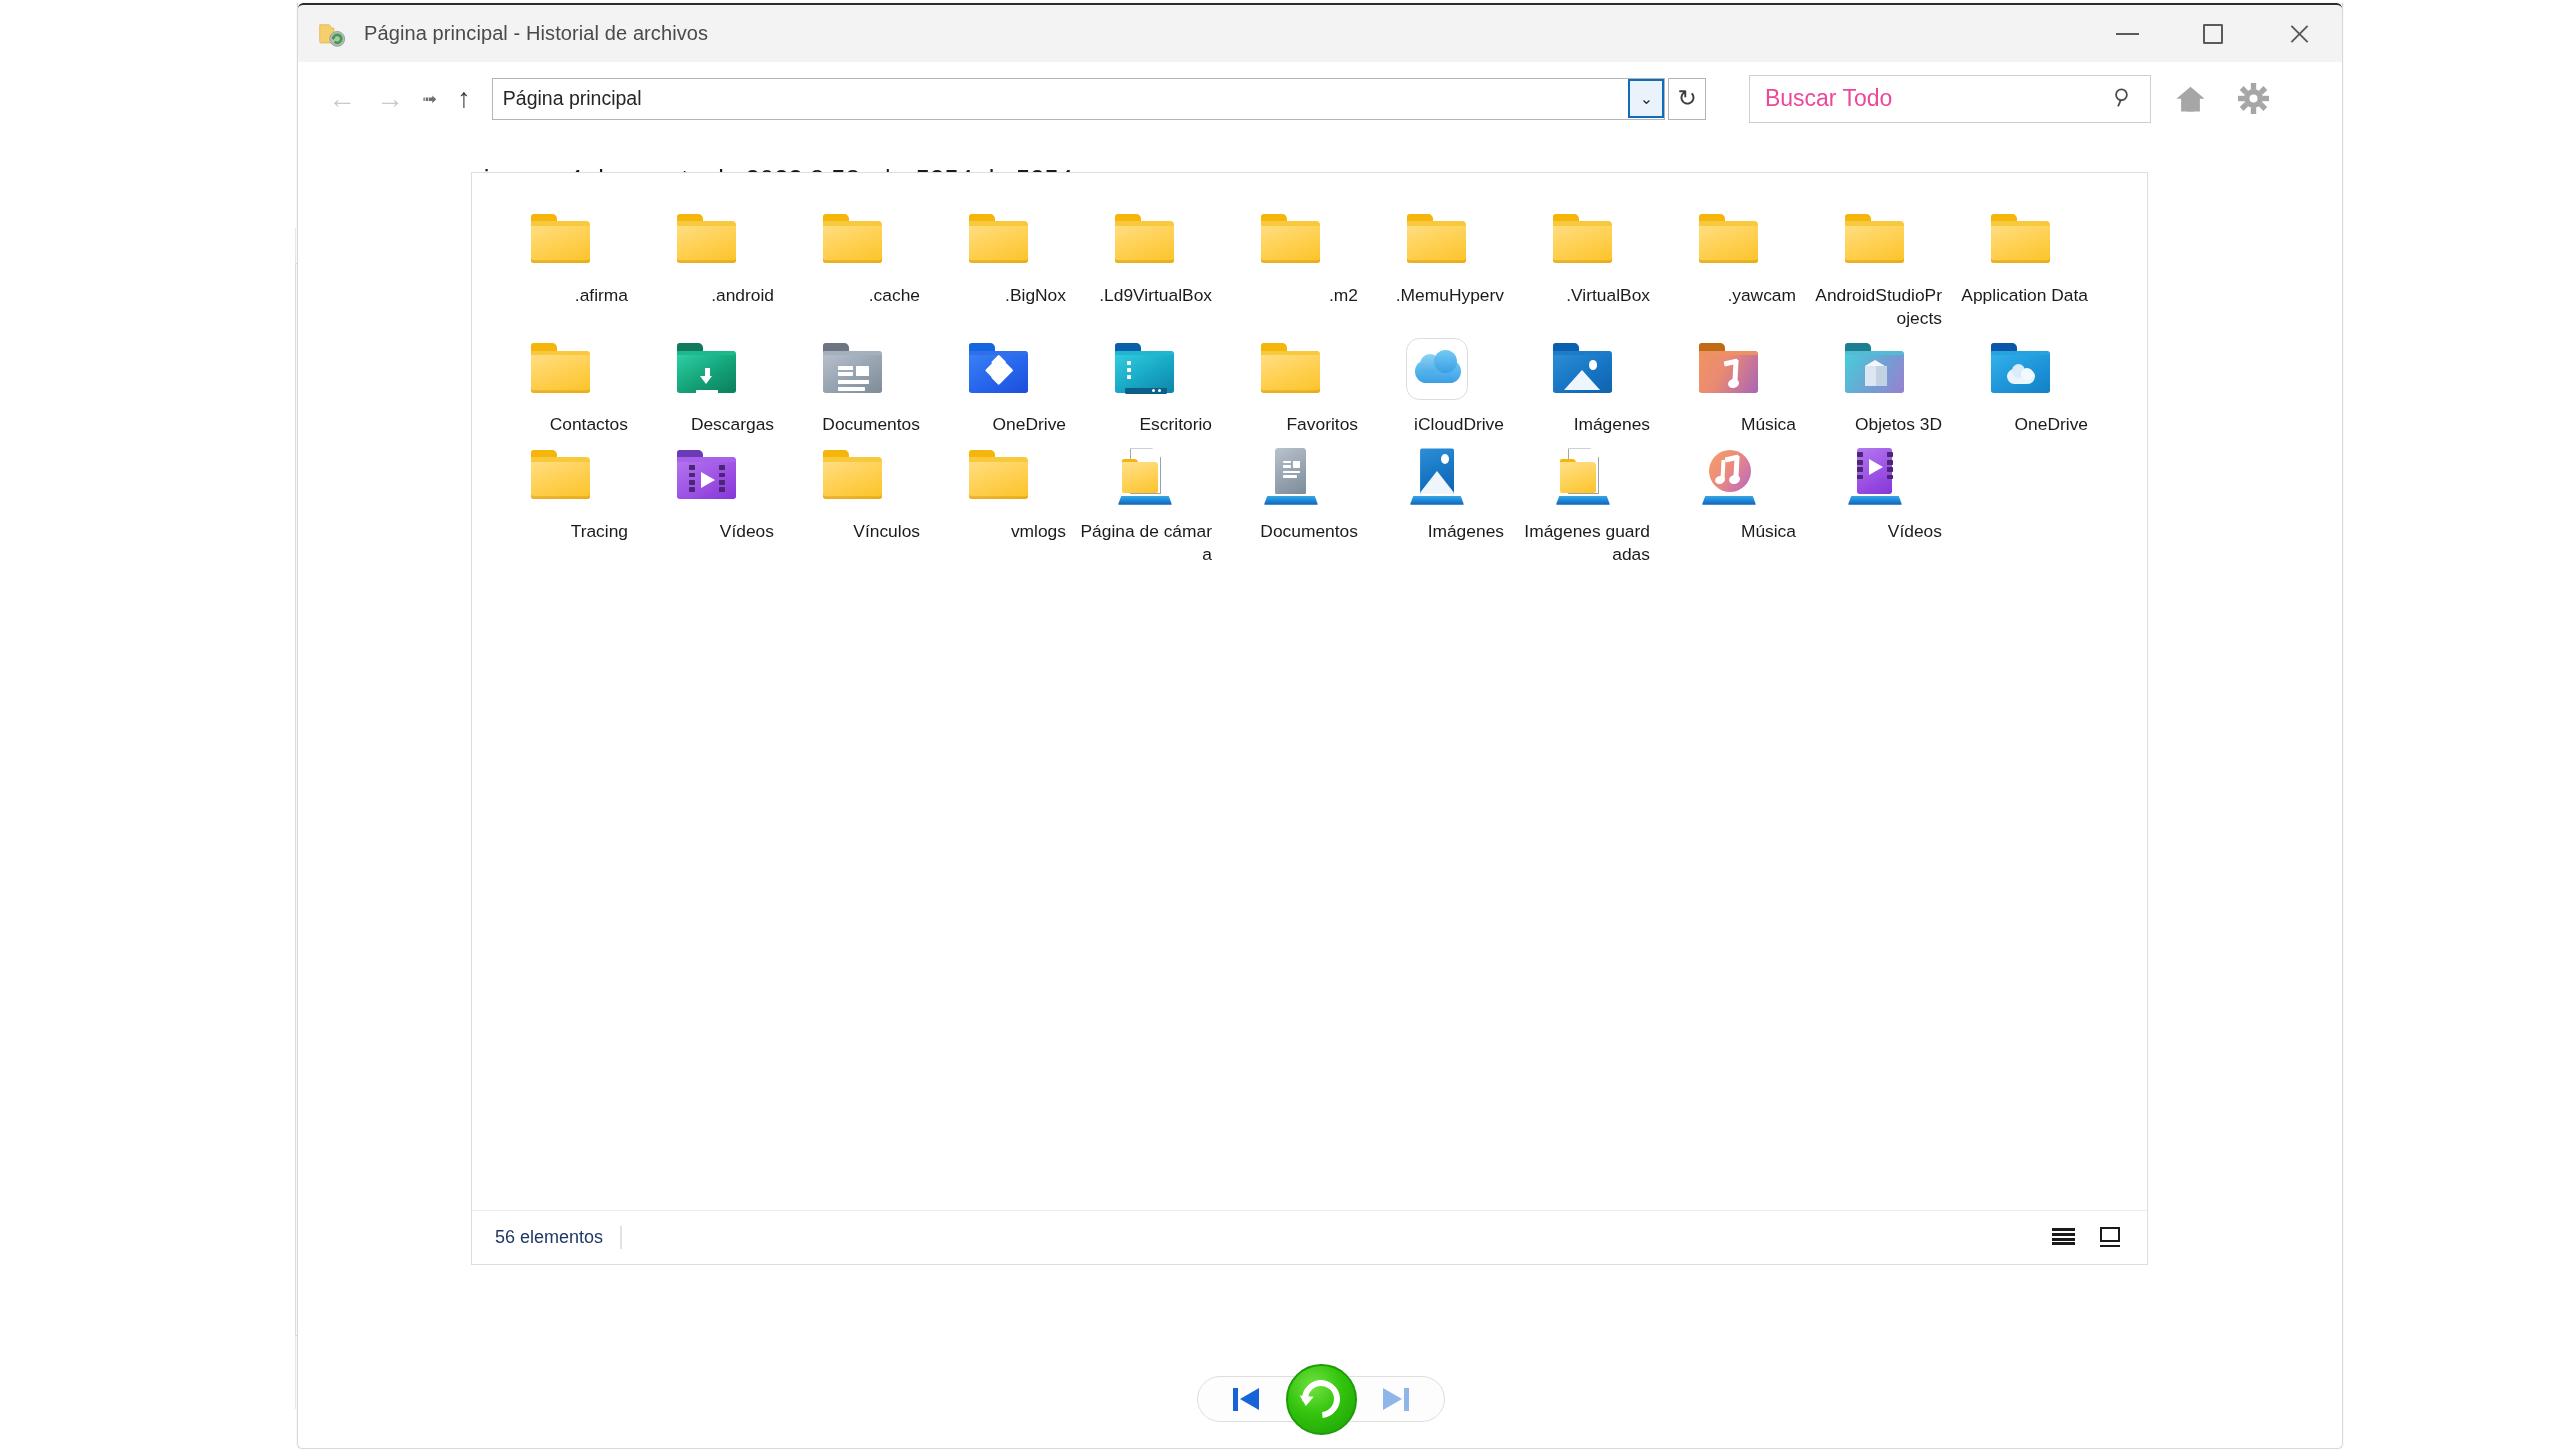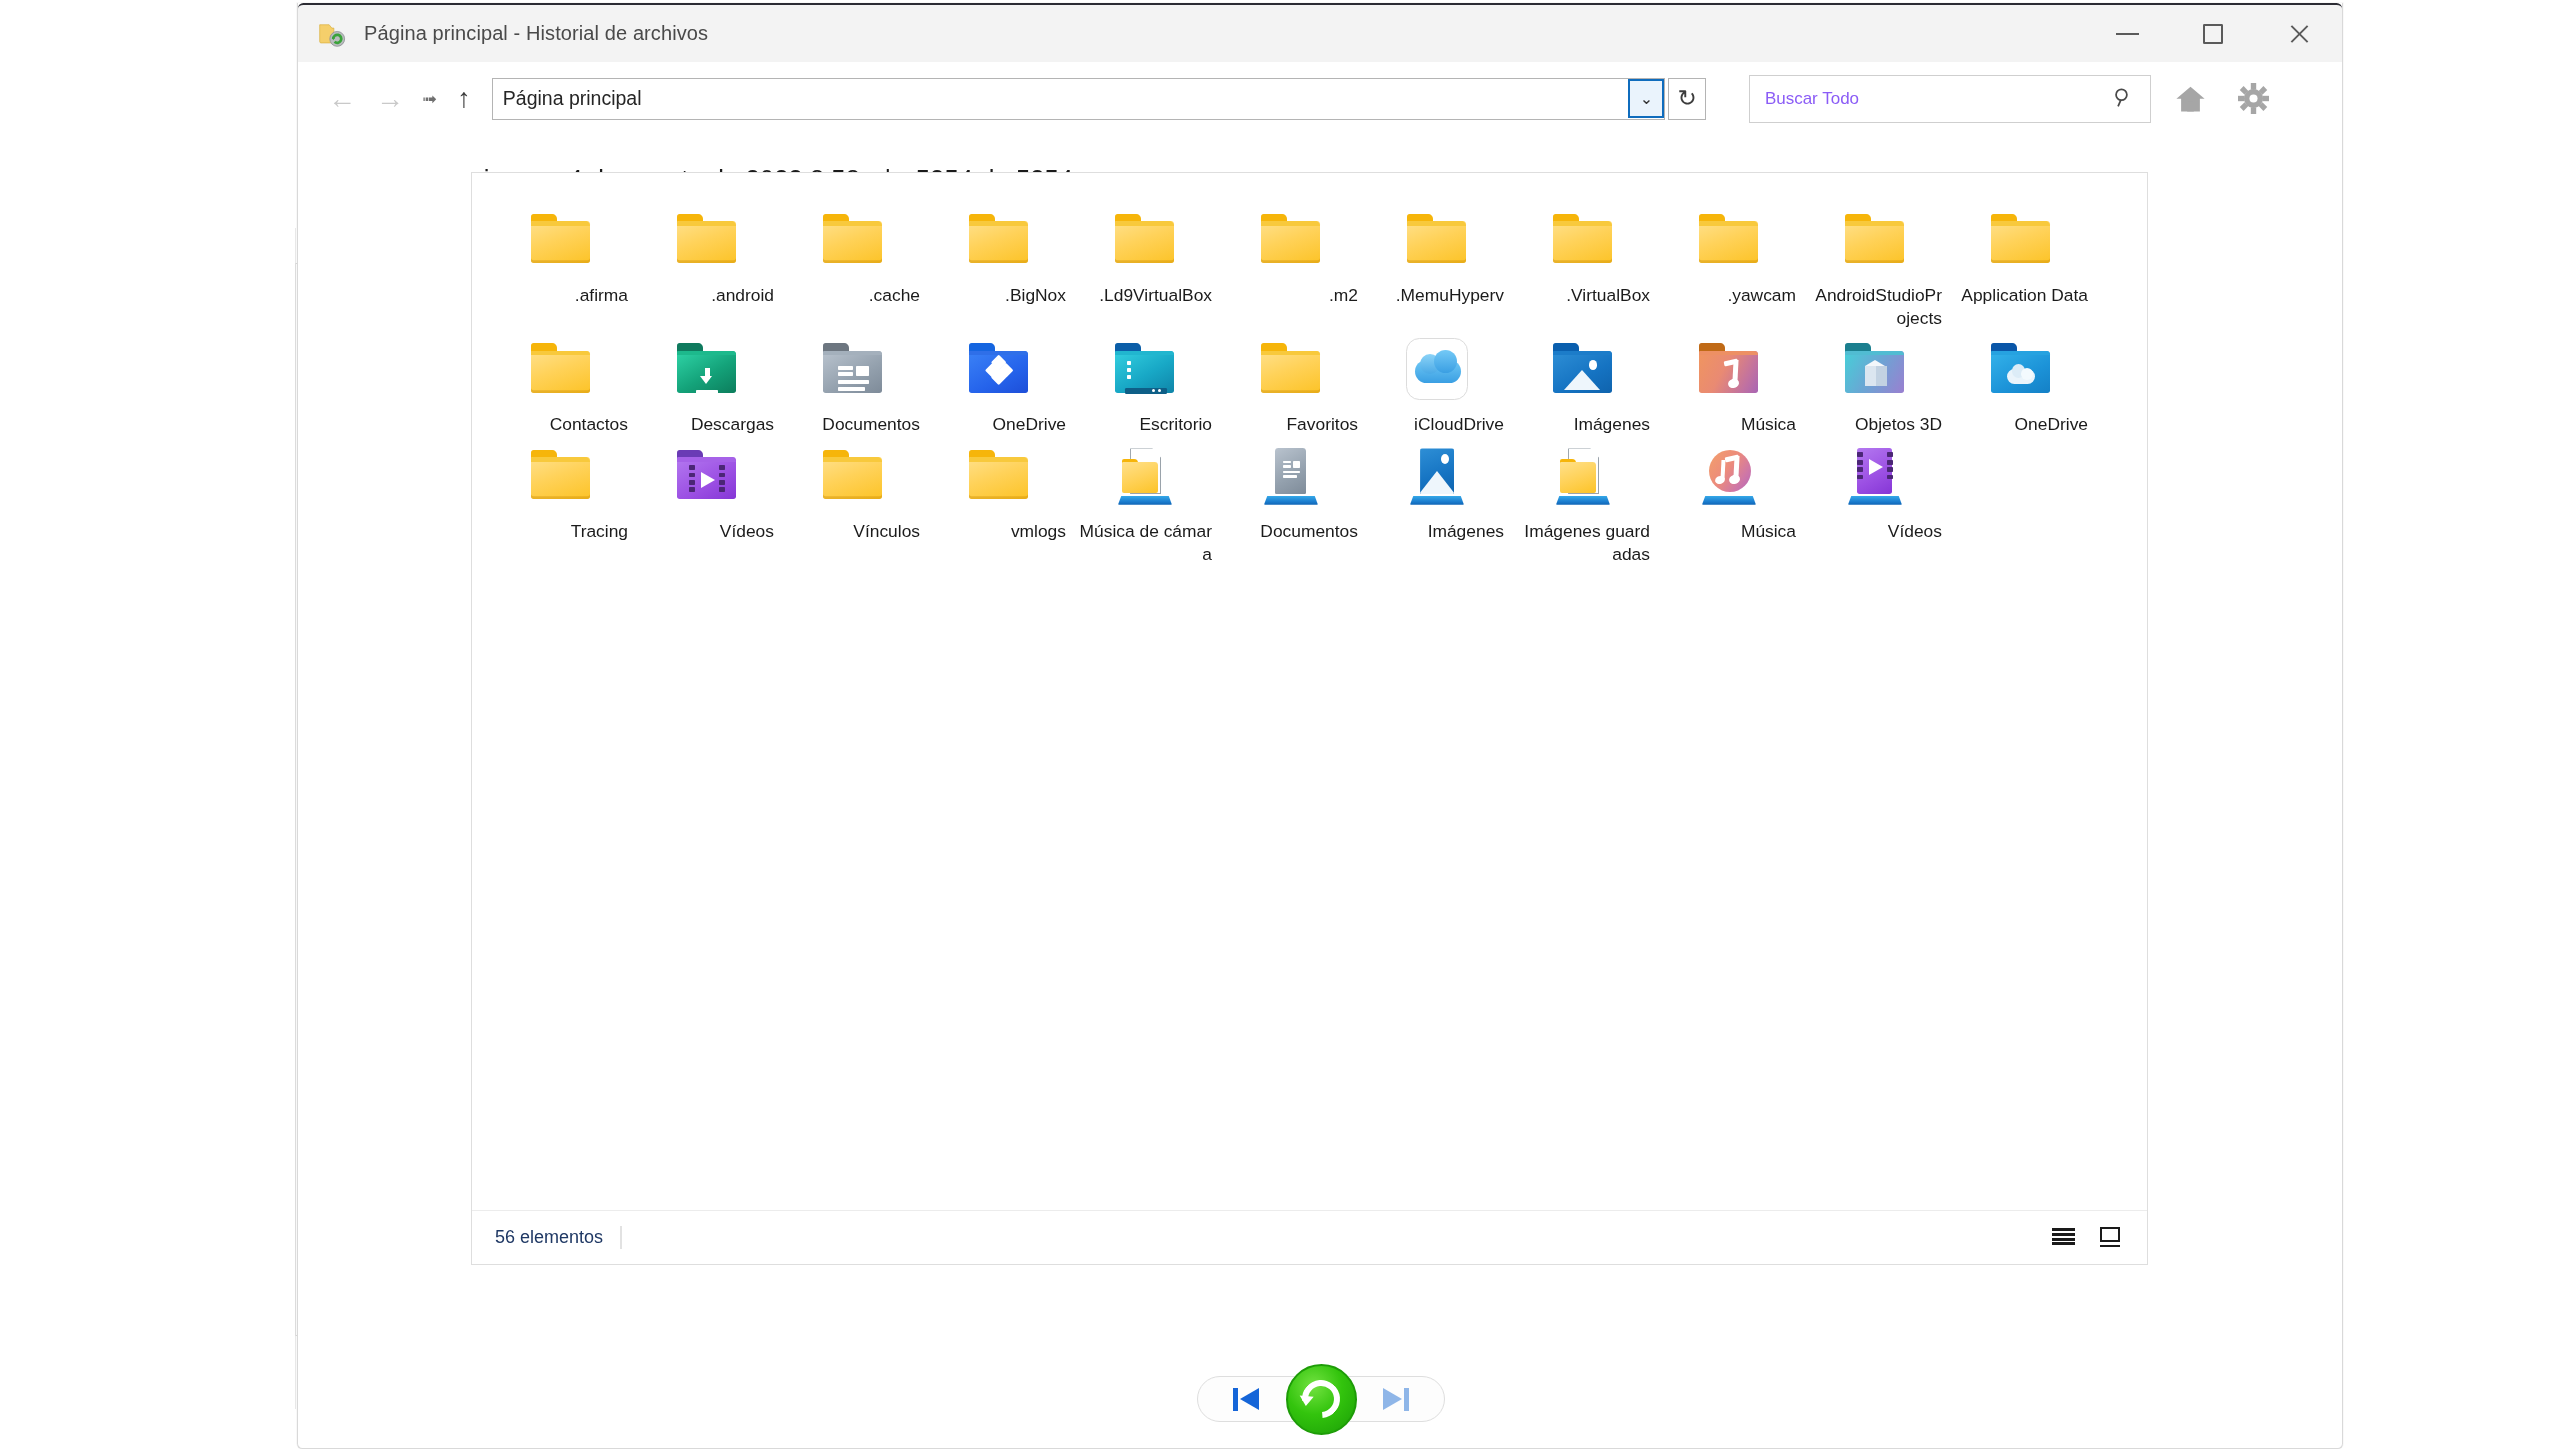--- a/index.html
+++ b/index.html
@@ -77,21 +77,21 @@
     font-size: 16px; color:#333;
   }
   .refresh-btn {
     width: 38px; height: 42px; margin-left: 2.7px; border: 1.3px solid #b4b4b4; background:#fff;
     display:flex; align-items:center; justify-content:center; font-size:23px; color:#3c3c3c;
   }
   .searchbox {
     width: 402px; height: 48px; margin-left: 43px; border: 1.3px solid #cfcfcf; background:#fff;
     display:flex; align-items:center; justify-content:space-between; padding: 0 14.8px 0 14.8px;
   }
-  .search-ph { font-size: 17px; color: #8b5cf6; }
+  .search-ph { font-size: 23px; color: #ec4899; }
   .tool-icon { width: 47px; height: 47px; margin-left: 16px; display:flex; align-items:center; justify-content:center; }
 
   
   .datehead {
     margin: 29.5px 0 0 173px; font-size: 25.5px; color: #1a1a1a; letter-spacing:0.1px;
   }
   .datehead .sep { display:inline-block; padding: 0 17.4px; color:#1a1a1a; }
 
   
   .frame {
@@ -765,21 +765,21 @@
         </div>
         <div class="item">
           <div class="ico">
             <div class="lib">
                 <div class="sheet"></div>
                 <div class="fold-tab"></div>
                 <div class="fold-front"></div>
                 <div class="base"></div>
               </div>
           </div>
-          <div class="label">Música de cámara</div>
+          <div class="label">Página de cámara</div>
         </div>
         <div class="item">
           <div class="ico">
             <div class="lib">
                 <div class="docbody"></div>
               <div class="doclines2">
                 <i style="left:0;top:0;width:8.7px;height:2.7px"></i>
                 <i style="left:0;top:4.7px;width:8.7px;height:2.7px"></i>
                 <i style="left:10.7px;top:0;width:6.7px;height:7.4px"></i>
                 <i style="left:0;top:10px;width:17.4px;height:2.7px"></i>

